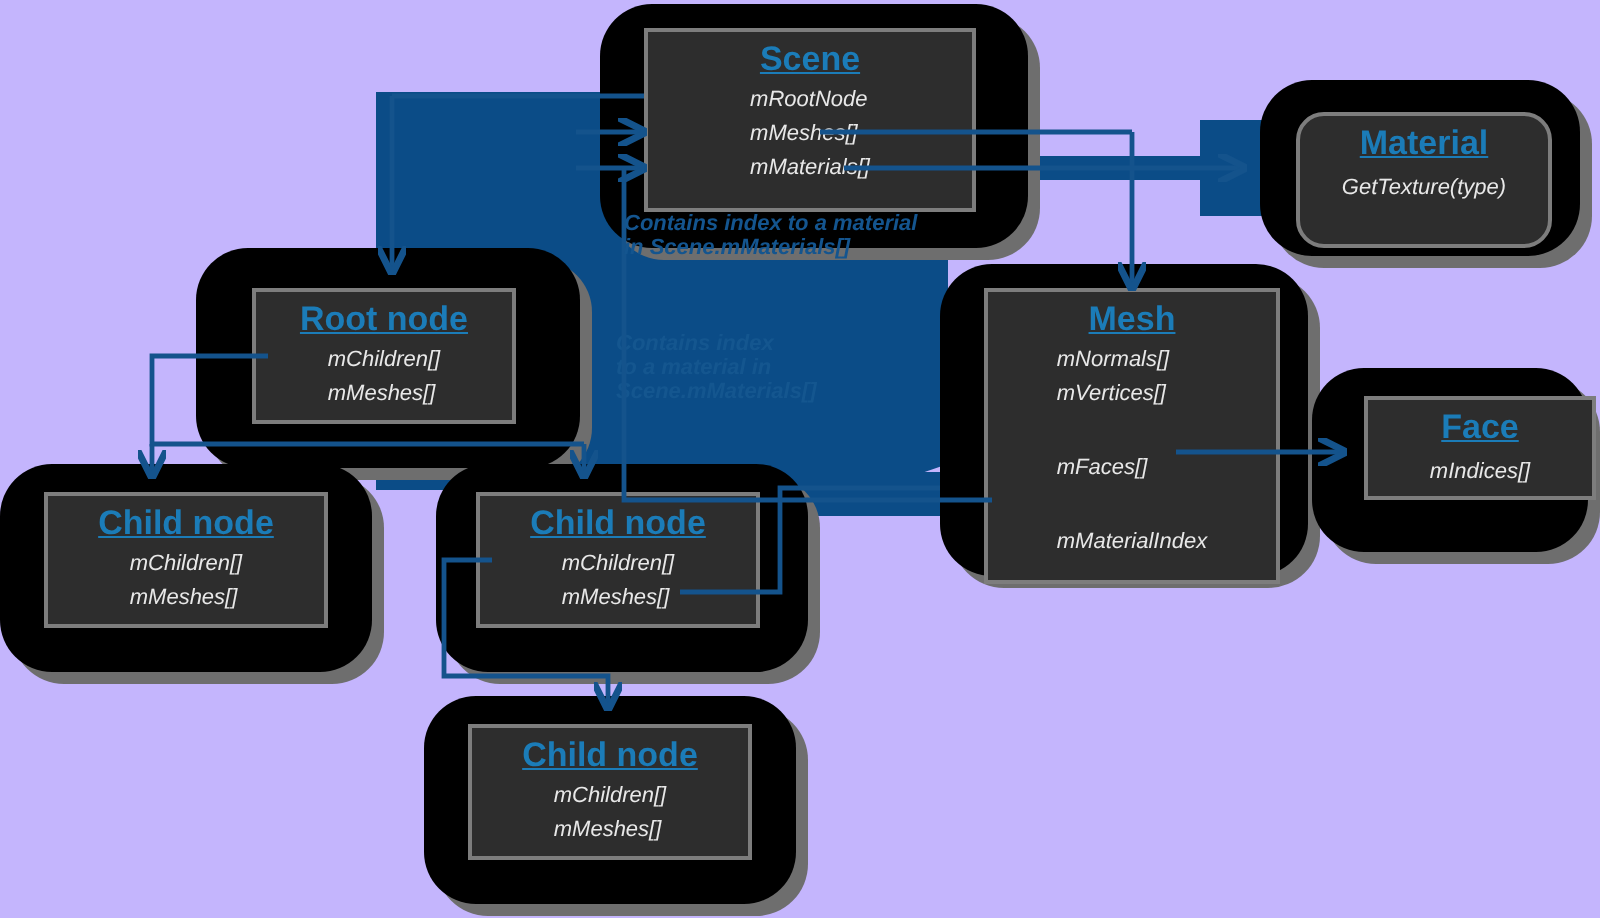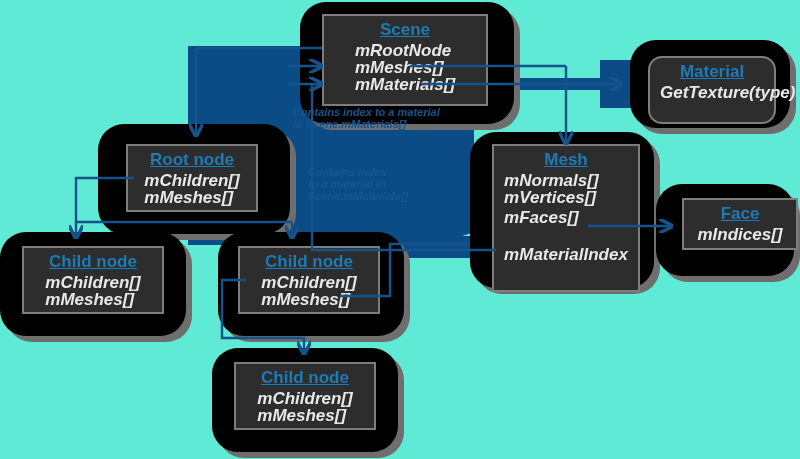--- a/index.html
+++ b/index.html
@@ -8,21 +8,21 @@
     background: #ffffff;
   }
   body {
     font-family: "Liberation Sans", sans-serif;
   }
   #canvas {
     position: relative;
     width: 800px;
     height: 459px;
     overflow: hidden;
-    background: #5eead4;
+    background: #c4b5fd;
   }
   #bg-svg, #wire-svg {
     position: absolute;
     left: 0;
     top: 0;
     width: 800px;
     height: 459px;
   }
   #bg-svg { z-index: 1; }
   #wire-svg { z-index: 4; }
@@ -56,22 +56,22 @@
     font-weight: bold;
     font-size: 17px;
     text-decoration: underline;
     line-height: 20px;
     white-space: nowrap;
     margin-bottom: 2px;
   }
   .node-field {
     color: #e8e8e8;
     font-style: italic;
-    font-weight: bold;
-    font-size: 17px;
+    font-weight: normal;
+    font-size: 11px;
     line-height: 17px;
     text-align: left;
     white-space: nowrap;
   }
   .node-field.center {
     text-align: center;
   }
   .node-fields {
     display: inline-block;
   }
@@ -160,21 +160,21 @@
       <div class="node-field">mChildren[]</div>
       <div class="node-field">mMeshes[]</div>
     </div>
   </div>
 
   <div class="node" style="left:492px; top:144px; width:148px; height:148px;">
     <div class="node-title">Mesh</div>
     <div class="node-fields">
       <div class="node-field">mNormals[]</div>
       <div class="node-field">mVertices[]</div>
-      <div class="node-field" style="margin-top:3px;">mFaces[]</div>
+      <div class="node-field" style="margin-top:20px;">mFaces[]</div>
       <div class="node-field" style="margin-top:20px;">mMaterialIndex</div>
     </div>
   </div>
 
   <div class="node" style="left:682px; top:198px; width:116px; height:52px;">
     <div class="node-title">Face</div>
     <div class="node-fields">
       <div class="node-field center">mIndices[]</div>
     </div>
   </div>
@@ -233,16 +233,16 @@
       <path d="M134,178 L76,178 L76,222 L292,222"></path>
       <path d="M76,222 L76,238" marker-end="url(#arrow-open)"></path>
       <path d="M292,222 L292,238" marker-end="url(#arrow-open)"></path>
 
       <path d="M246,280 L222,280 L222,338 L304,338 L304,354" marker-end="url(#arrow-open)"></path>
 
       <path d="M340,296 L390,296 L390,244 L470,244"></path>
     </g>
   </svg>
 
-  <div class="note" style="left:293px; top:106px; width:200px;">Contains index to a material
+  <div class="note" style="left:312px; top:106px; width:200px;">Contains index to a material
 in Scene.mMaterials[]</div>
 
 </div>
 
 </body></html>

